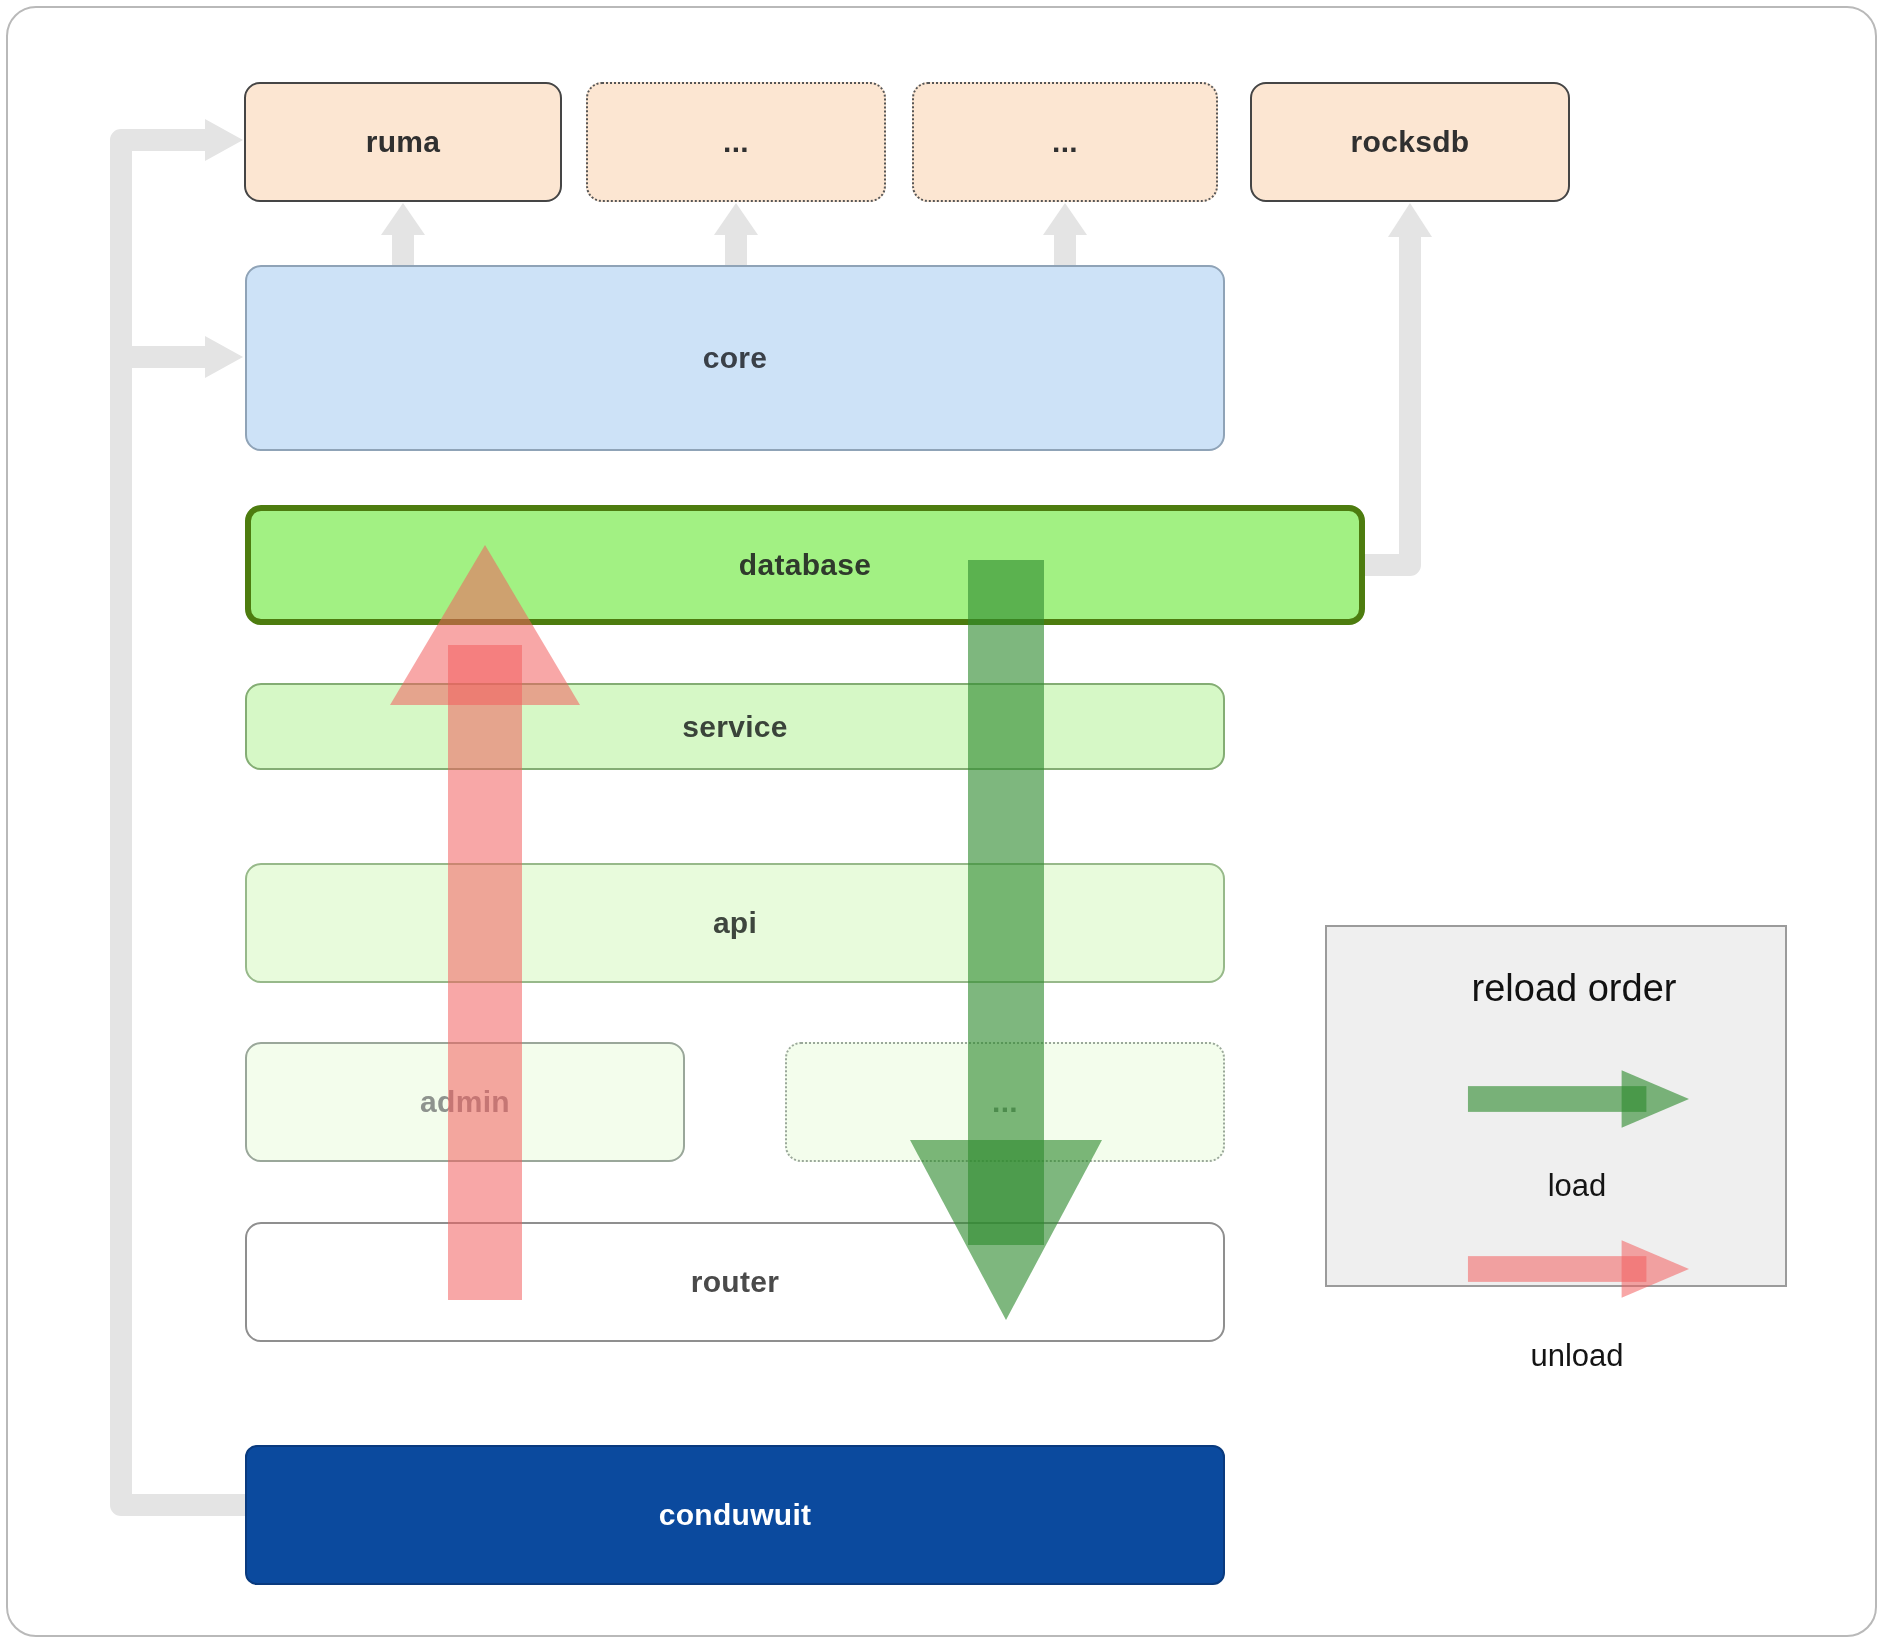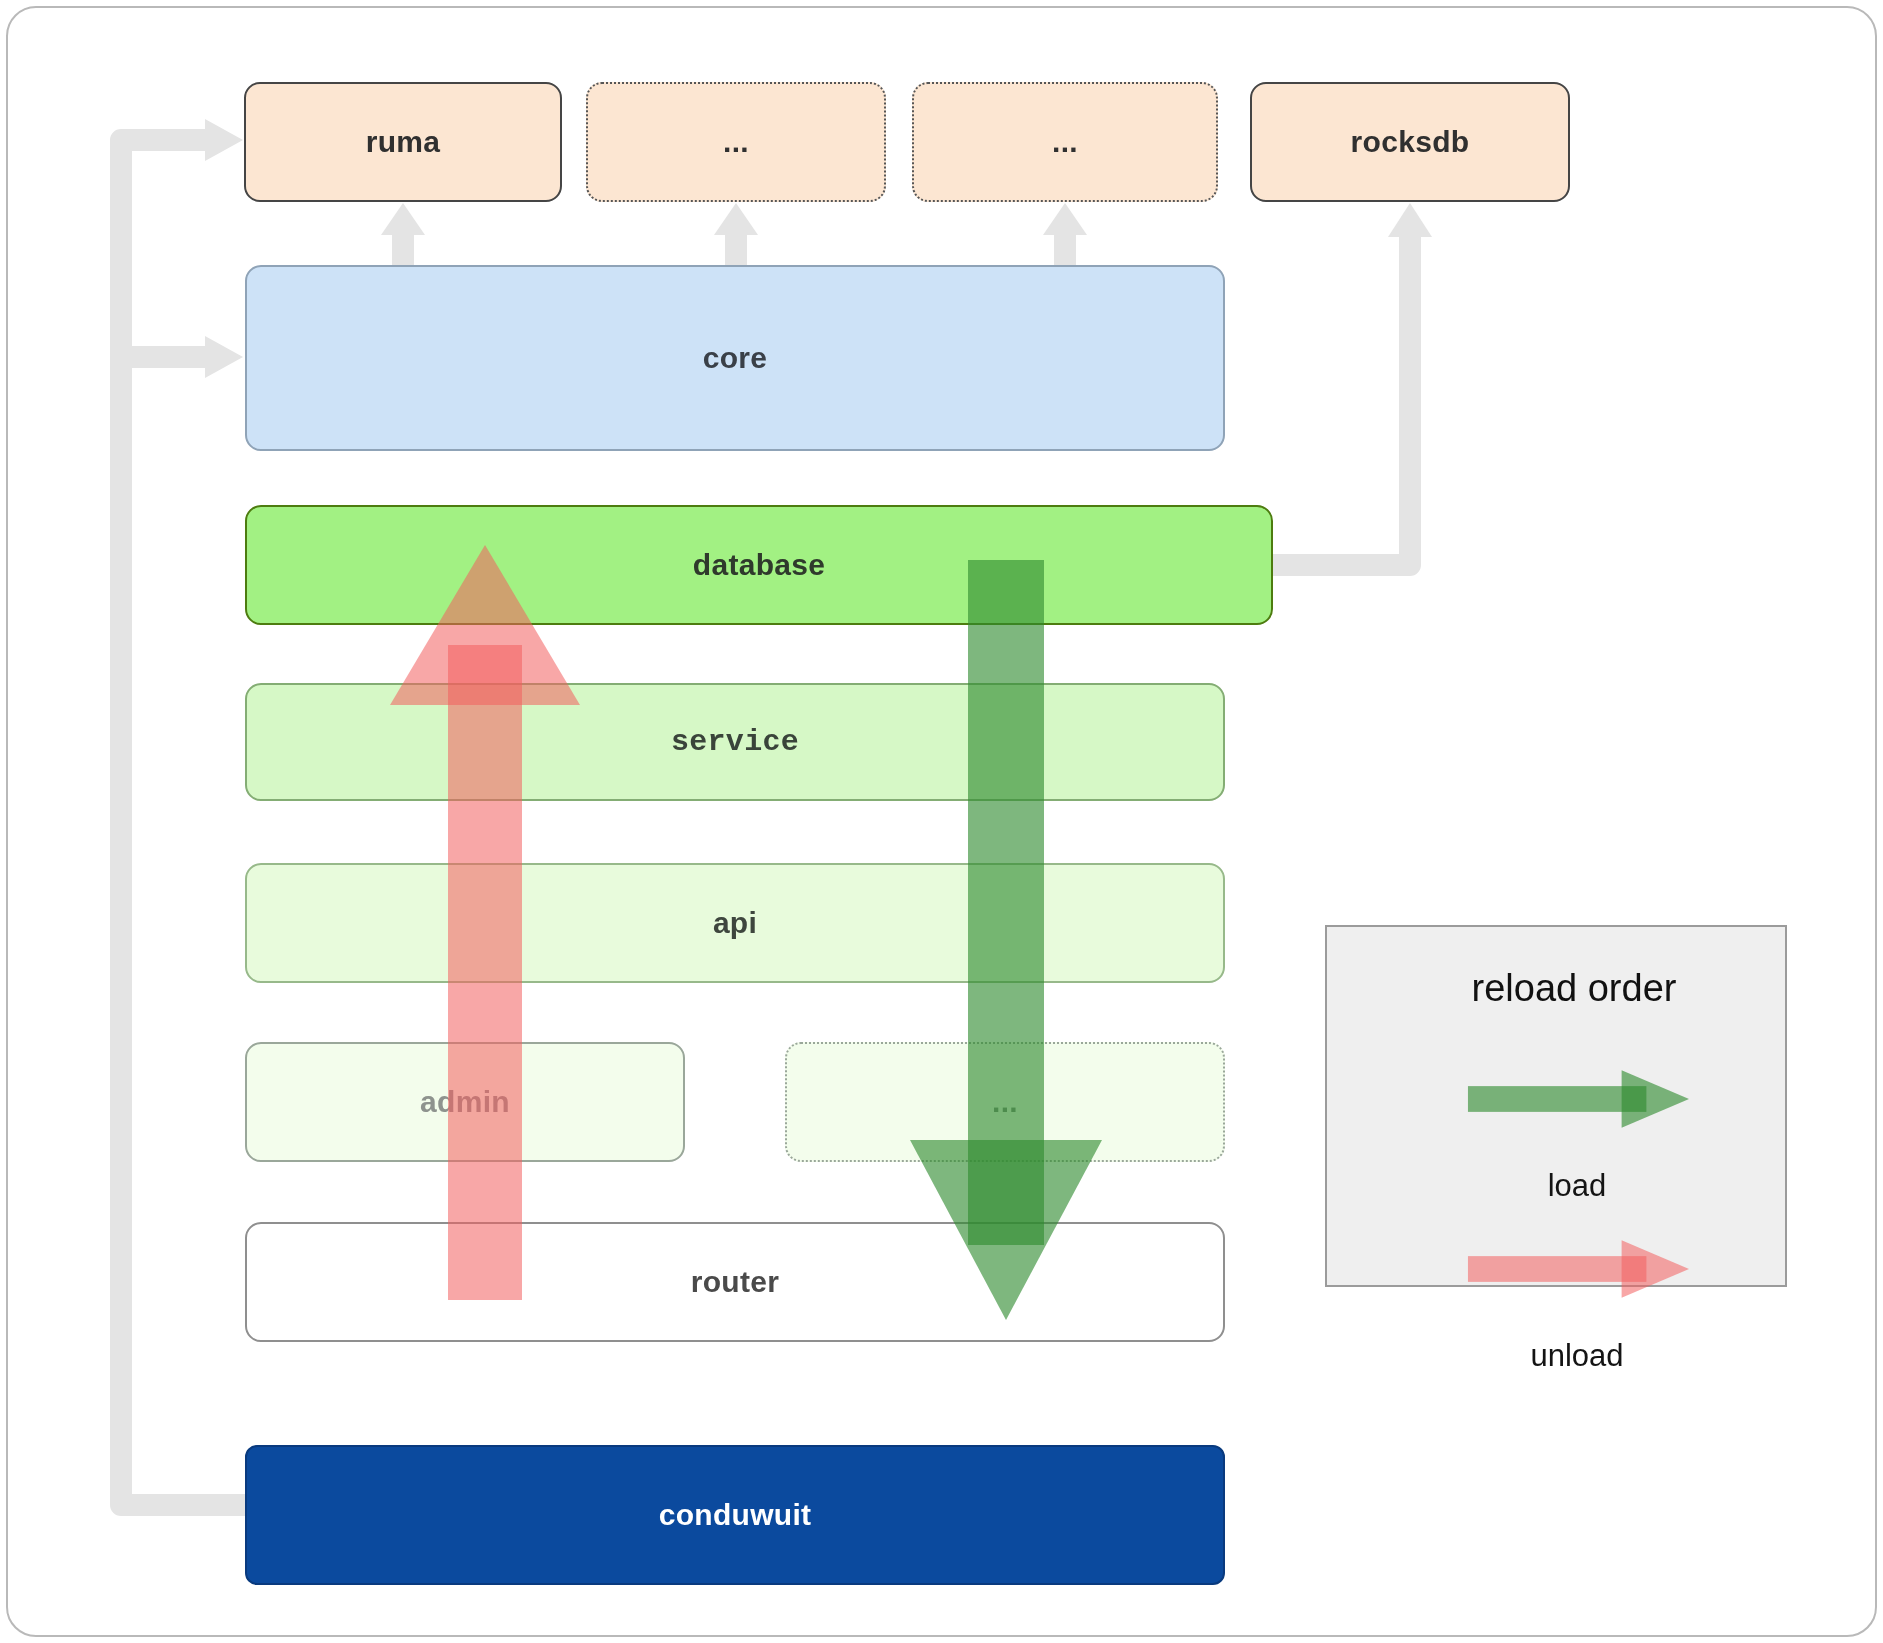--- a/index.html
+++ b/index.html
@@ -48,22 +48,22 @@
     font-size: 30px;
     font-weight: 600;
     letter-spacing: 0.3px;
     z-index: 2;
   }
   .b-ruma     { left: 244px;  top: 82px;   width: 318px; height: 120px; background: var(--peach); border: 2px solid #454545; color: #303030; }
   .b-dep1     { left: 586px;  top: 82px;   width: 300px; height: 120px; background: var(--peach); border: 2px dotted #565656; color: #303030; }
   .b-dep2     { left: 912px;  top: 82px;   width: 306px; height: 120px; background: var(--peach); border: 2px dotted #565656; color: #303030; }
   .b-rocksdb  { left: 1250px; top: 82px;   width: 320px; height: 120px; background: var(--peach); border: 2px solid #454545; color: #303030; }
   .b-core     { left: 245px;  top: 265px;  width: 980px; height: 186px; background: var(--blue); border: 2px solid #8fa3b7; color: #3a4048; }
-  .b-database { left: 245px;  top: 505px;  width: 1028px; height: 120px; background: var(--green-bright); border: 2px solid #4d7c0f; color: #2f3a2c; }
-  .b-service  { left: 245px;  top: 683px;  width: 980px; height: 118px; background: var(--green-light); border: 2px solid #84ad74; color: #3a443a; font-family: Liberation Mono, monospace; }
+  .b-database { left: 245px;  top: 505px;  width: 1120px; height: 120px; background: var(--green-bright); border: 6px solid #4d7c0f; color: #2f3a2c; }
+  .b-service  { left: 245px;  top: 683px;  width: 980px; height: 87px; background: var(--green-light); border: 2px solid #84ad74; color: #3a443a; }
   .b-api      { left: 245px;  top: 863px;  width: 980px; height: 120px; background: var(--green-lighter); border: 2px solid #97b98a; color: #3e463e; }
   .b-admin    { left: 245px;  top: 1042px; width: 440px; height: 120px; background: var(--green-faint); border: 2px solid #9aa79a; color: #8e938e; }
   .b-more     { left: 785px;  top: 1042px; width: 440px; height: 120px; background: var(--green-faint); border: 2px dotted #9aa79a; color: #7f8f7f; }
   .b-router   { left: 245px;  top: 1222px; width: 980px; height: 120px; background: #ffffff; border: 2px solid #8f8f8f; color: #4a4a4a; }
   .b-conduwuit{ left: 245px;  top: 1445px; width: 980px; height: 140px; background: var(--navy); border: 2px solid #093a7e; color: #ffffff; border-radius: 12px; }
 
   .legend {
     position: absolute;
     left: 1325px; top: 925px;
     width: 462px; height: 362px;

